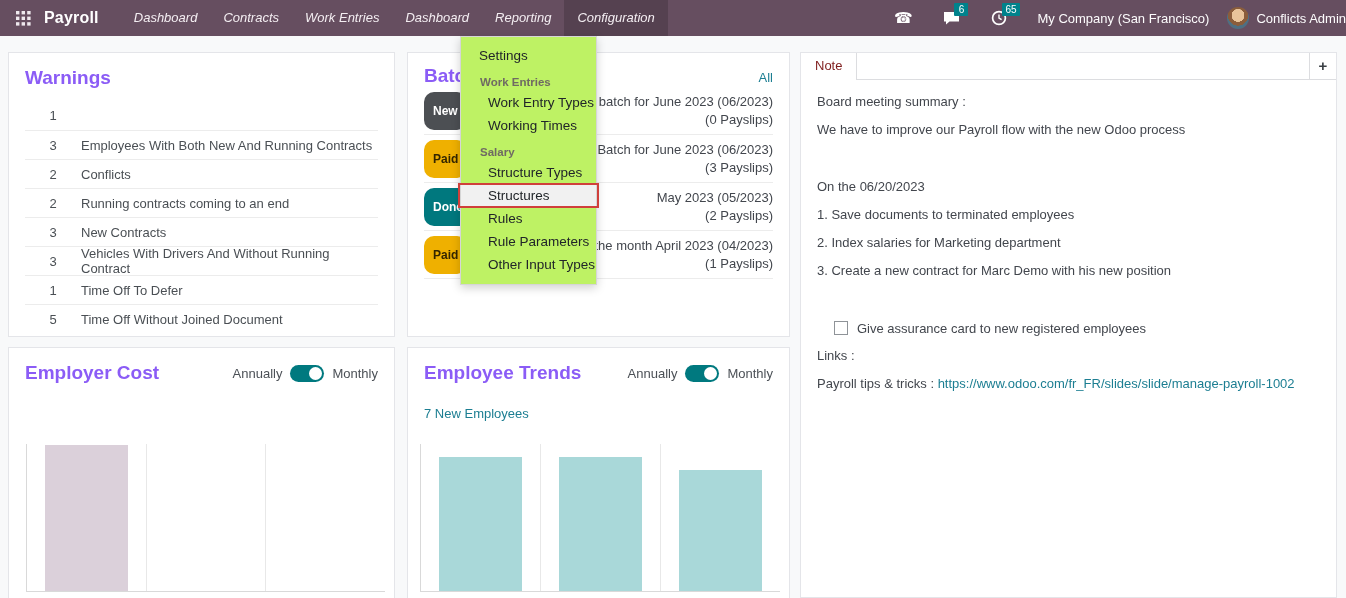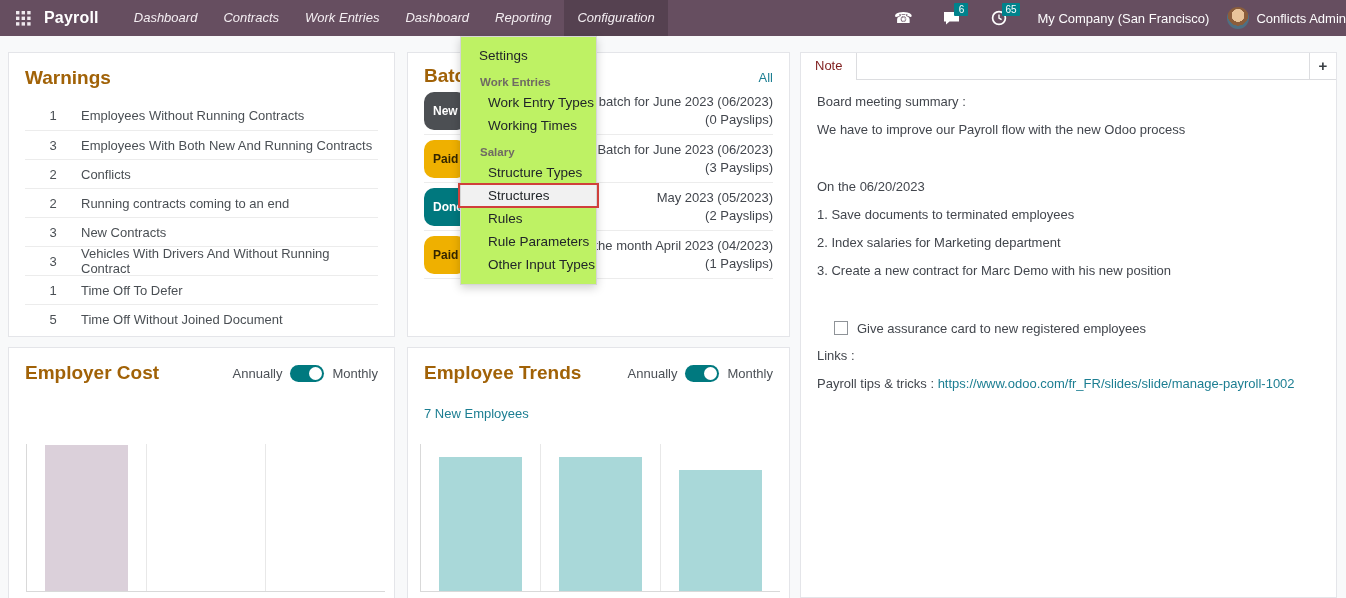--- a/index.html
+++ b/index.html
@@ -21,21 +21,21 @@
   .uni-icon { font-family:"DejaVu Sans", sans-serif; font-size:15px; line-height:1; color:#fff; }
   .tb-badge { position:absolute; top:-5px; left:13px; background:#00828c; color:#fff; font-size:10px;
               line-height:13px; padding:0 3px; min-width:14px; text-align:center; border-radius:1px; }
   .company { font-size:13px; margin:0 12px 0 14px; color:#fdfcfd; }
   .avatar { width:22px; height:22px; border-radius:50%; margin:0 7px 0 6px; flex:0 0 auto;
             background:radial-gradient(circle at 50% 38%, #e8c49a 0 36%, #8a5d3b 37% 58%, #4e6f82 59% 100%); }
   .username { font-size:13px; color:#fdfcfd; }
 
   
   .panel { position:absolute; background:#fff; border:1px solid #e4e5e9; }
-  .panel-title { font-size:19px; font-weight:700; color:#a16207; }
+  .panel-title { font-size:19px; font-weight:700; color:#8b5cf6; }
   #warnings { left:8px; top:52px; width:387px; height:285px; padding:14px 16px; }
   #batches  { left:407px; top:52px; width:383px; height:285px; padding:12px 16px; }
   #note     { left:800px; top:52px; width:537px; height:546px; }
   #employer-cost { left:8px; top:347px; width:387px; height:260px; }
   #employee-trends { left:407px; top:347px; width:383px; height:260px; }
 
   
   .w-list { margin-top:12px; }
   .w-row { display:flex; align-items:center; height:29px; font-size:13px; color:#4a4f54; cursor:pointer; }
   .w-row + .w-row { border-top:1px solid #ececec; }
@@ -141,21 +141,20 @@
       <div class="avatar"></div>
       <div class="username">Conflicts Admin</div>
     </div>
   </header>
 
   <section class="panel" id="warnings">
     <div class="panel-title">Warnings</div>
     <div class="w-list">
       <div class="w-row">
         <span class="w-count">1</span>
-        <span class="w-label">Employees Without Running Contracts</span>
       </div>
       <div class="w-row">
         <span class="w-count">3</span>
         <span class="w-label">Employees With Both New And Running Contracts</span>
       </div>
       <div class="w-row">
         <span class="w-count">2</span>
         <span class="w-label">Conflicts</span>
       </div>
       <div class="w-row">

